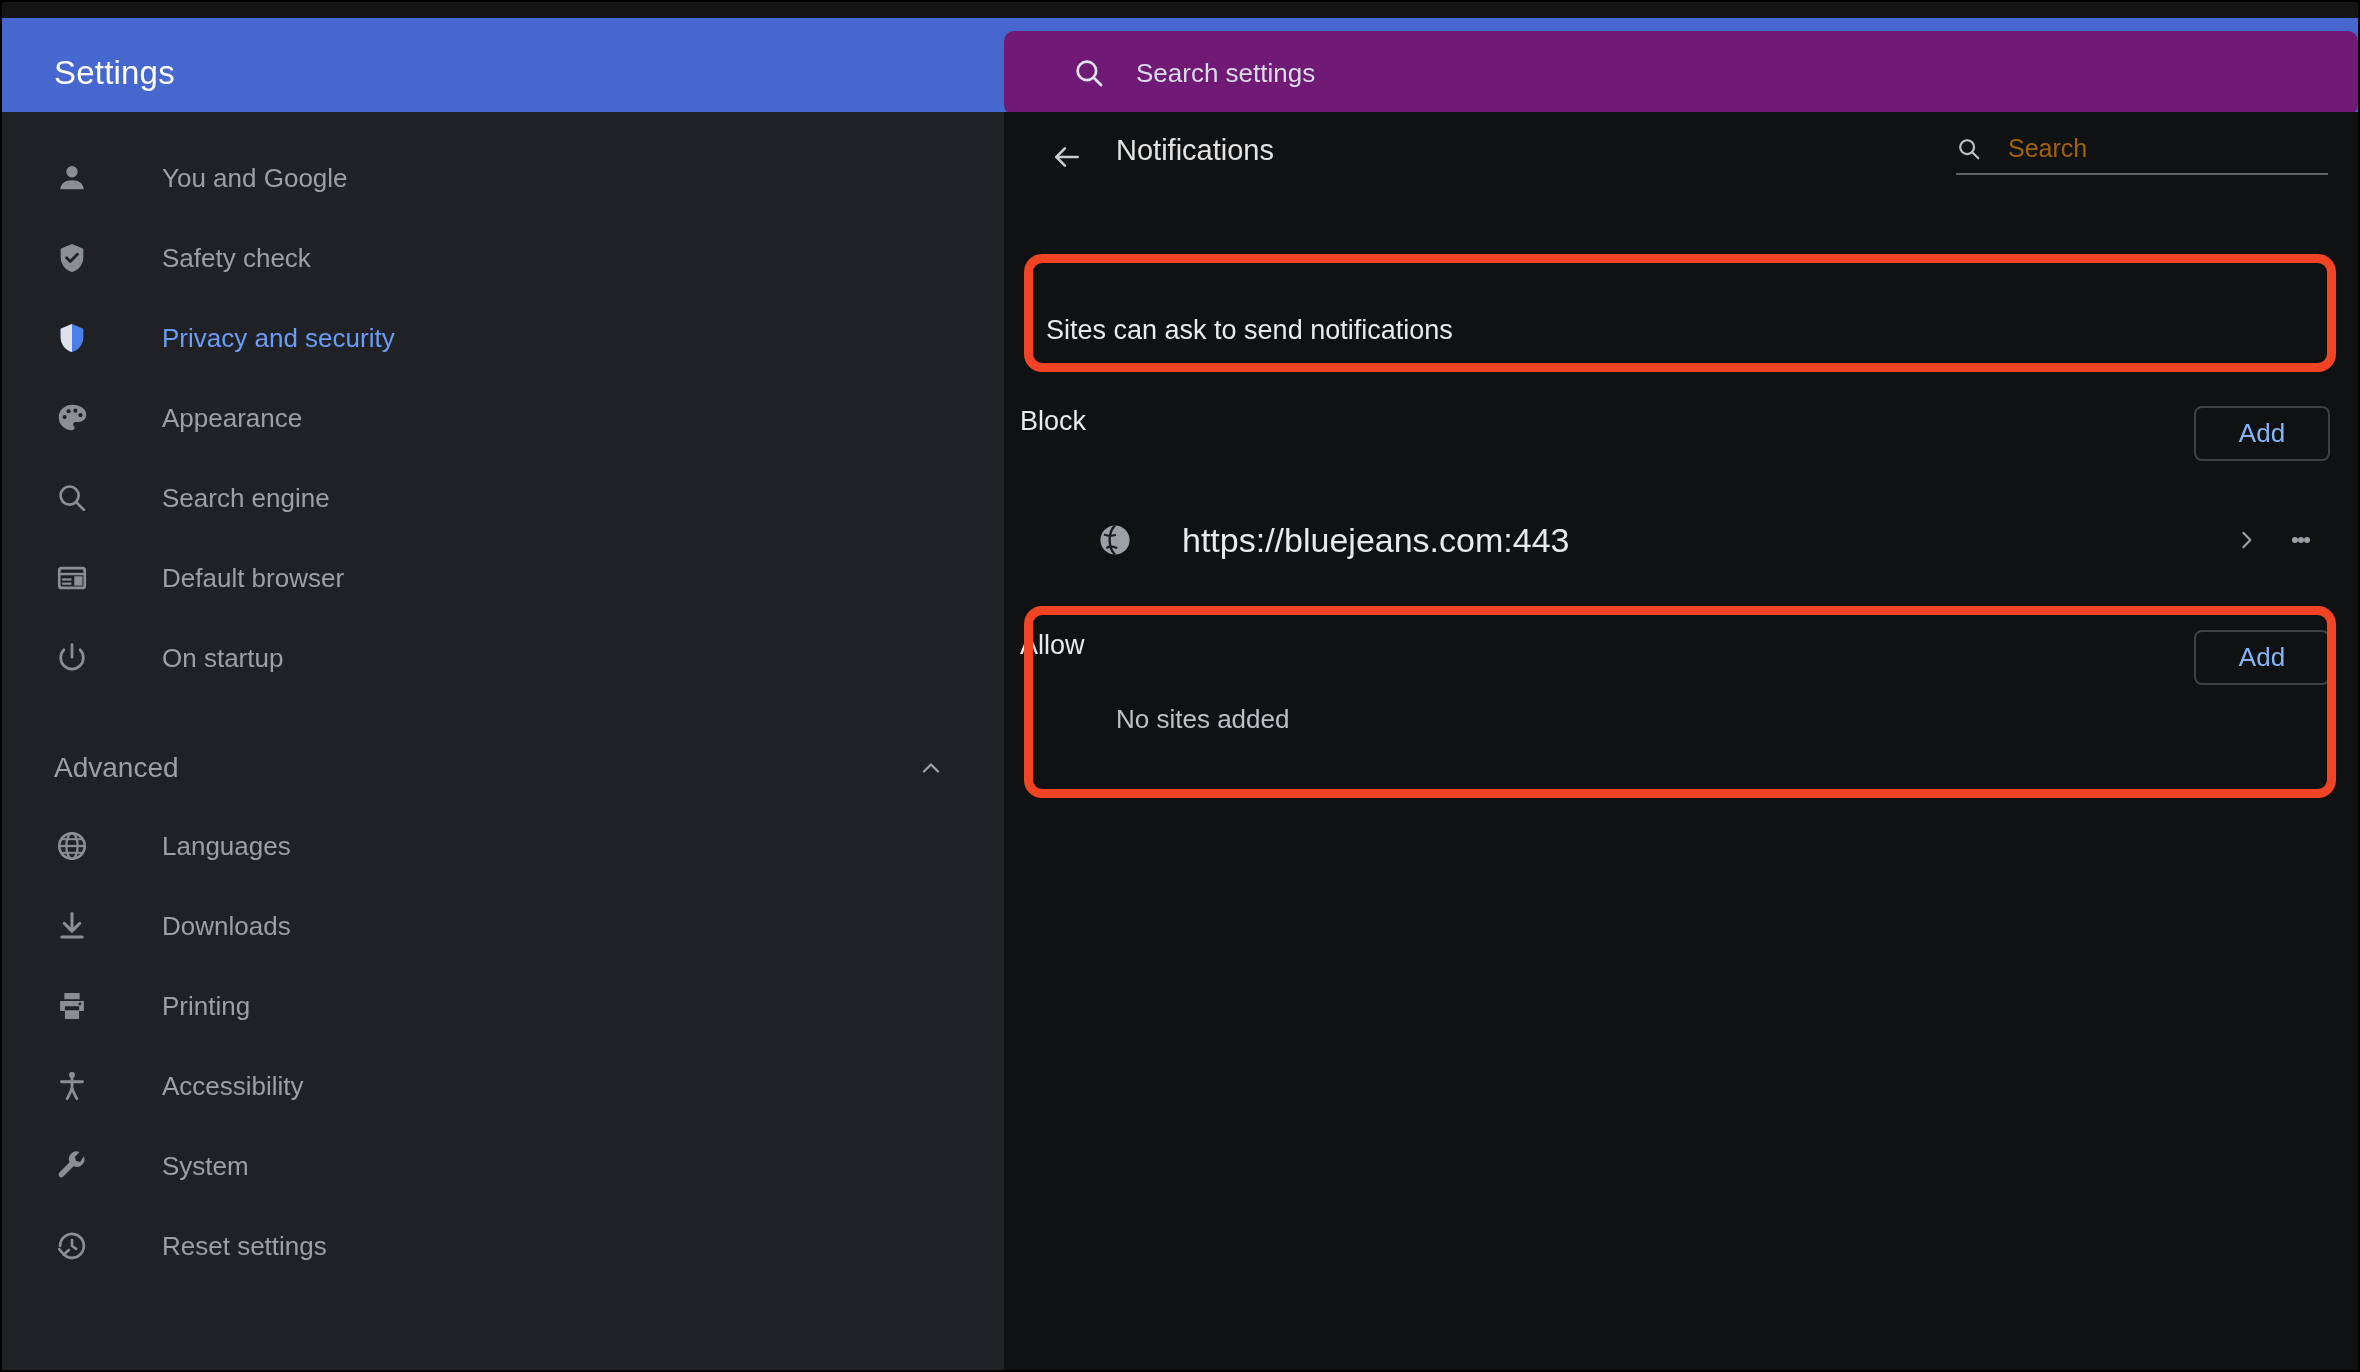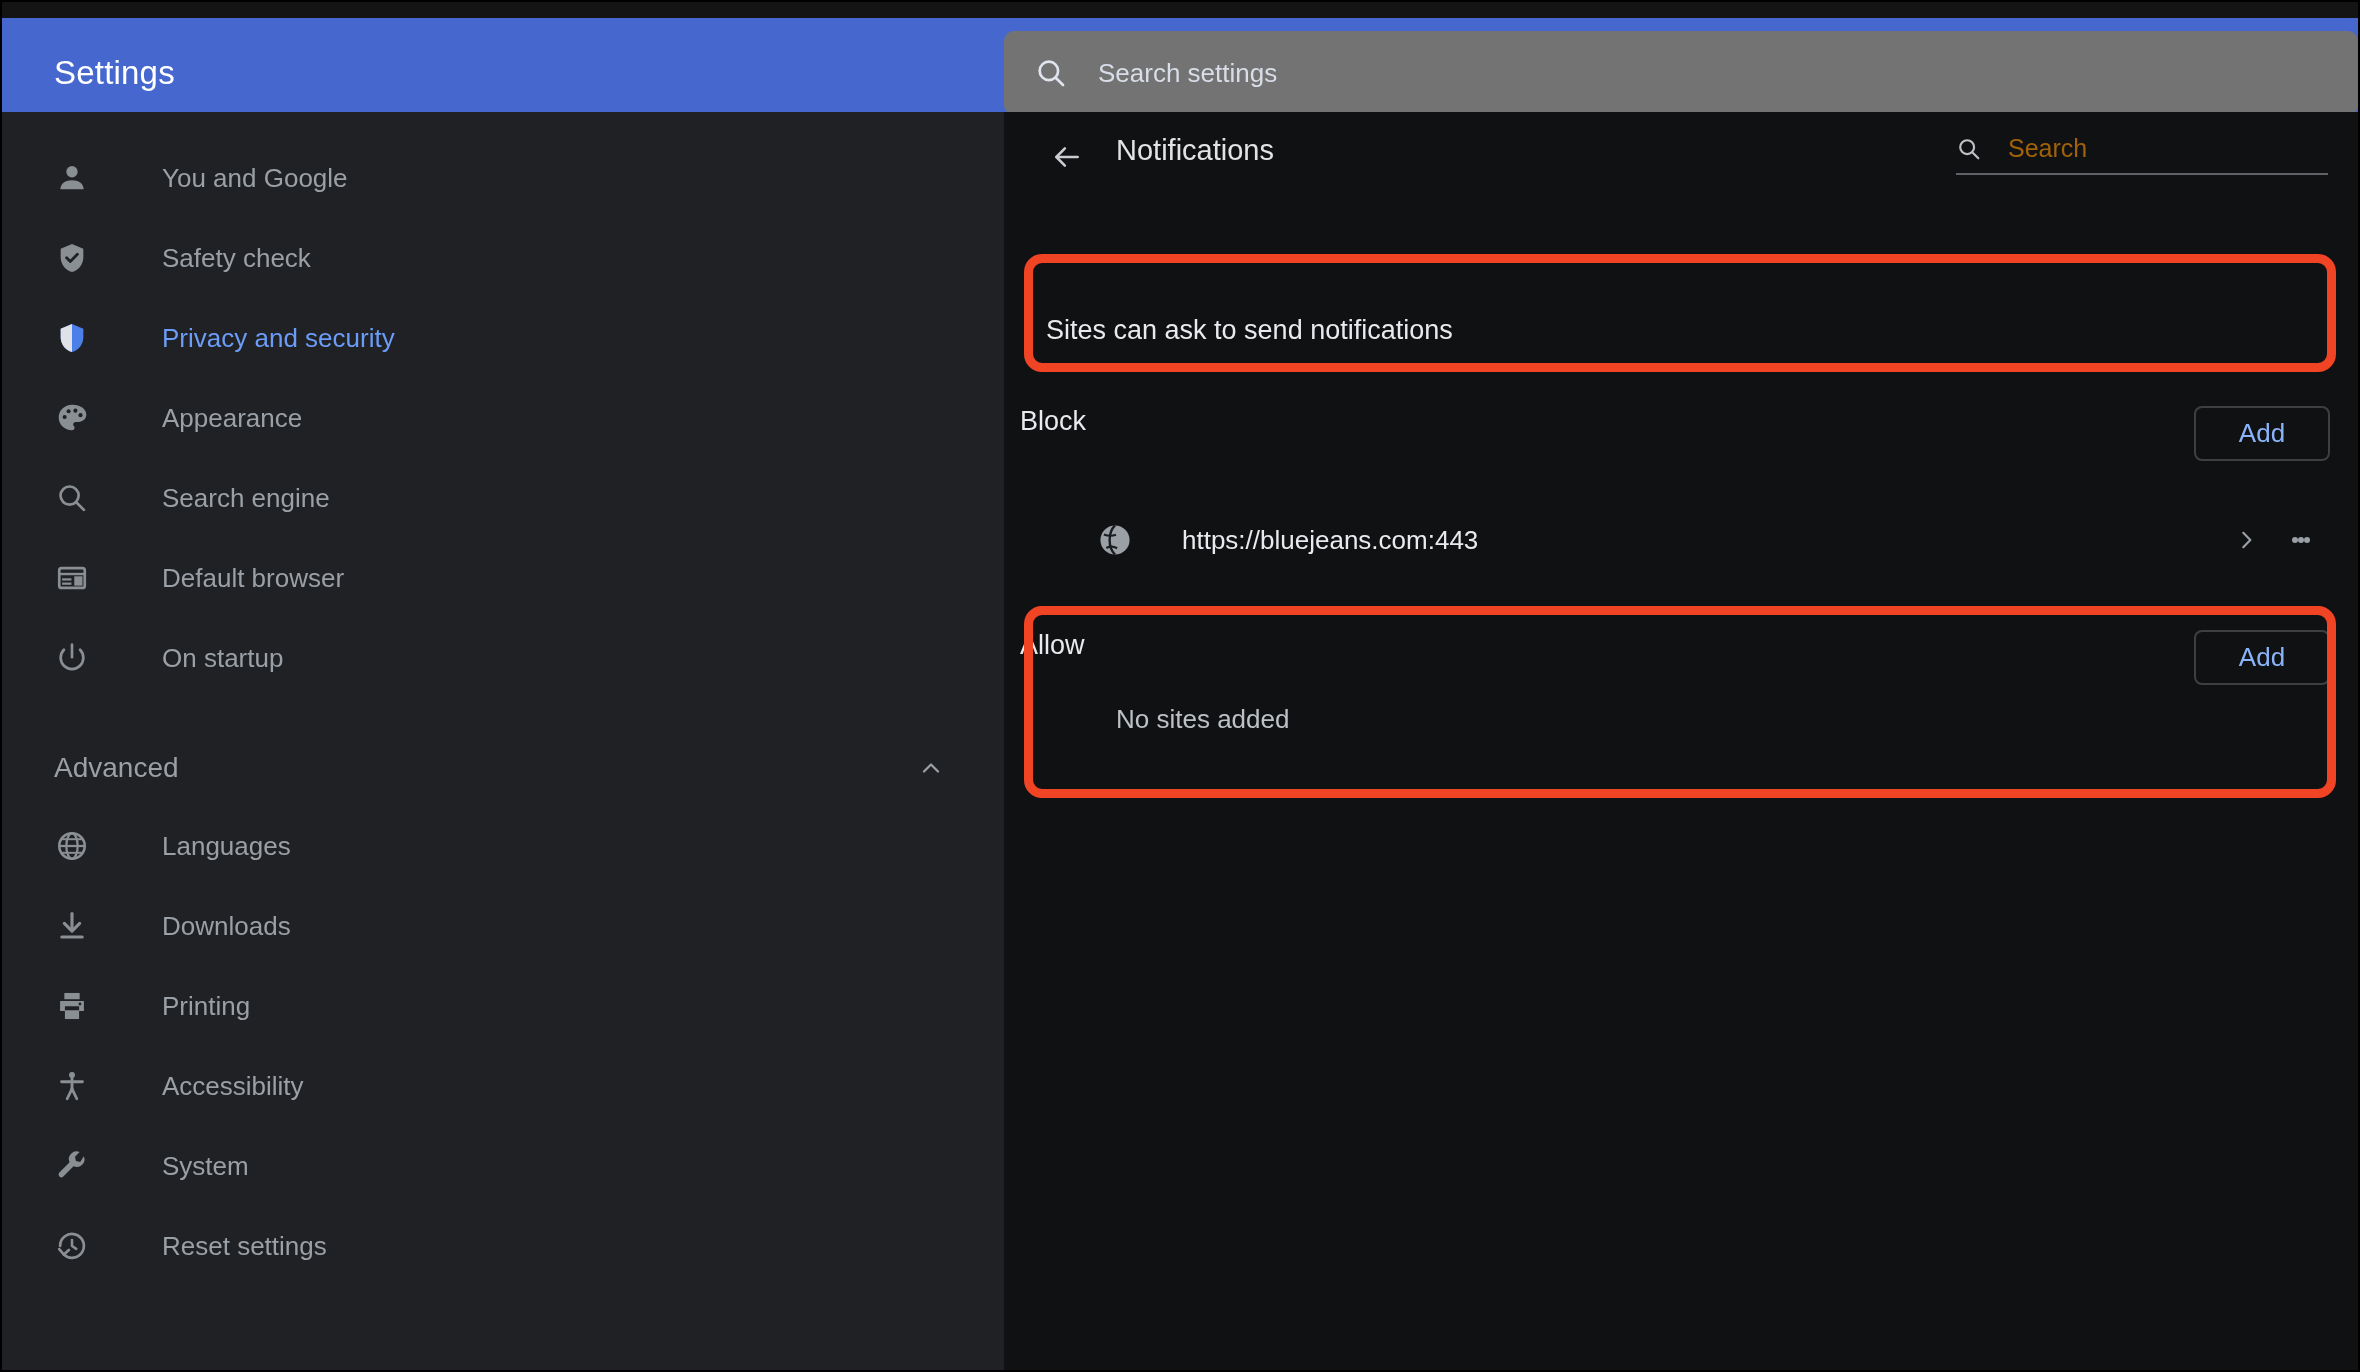--- a/index.html
+++ b/index.html
@@ -29,22 +29,22 @@
     margin-left:52px; color:#ffffff;
     font-size:33px; font-weight:400; letter-spacing:.2px;
   }
   .topbar-right {
     flex:1; background:#4668ce; position:relative;
     display:flex; align-items:flex-start;
   }
   .search-pill {
     position:absolute; left:0px; top:13px;
     width:1354px; height:84px;
-    background:#737373; border-radius:10px;
-    display:flex; align-items:center;
+    background:#701a75; border-radius:10px;
+    display:flex; align-items:center;padding-left:38px;
   }
   .search-pill .sicon { margin-left:30px; width:34px; height:34px; display:block; }
   .search-pill .sph {
     margin-left:30px; color:#d8dde8; font-size:26px; font-weight:400;
   }
 
   
   .sidebar {
     position:absolute; left:0; top:110px;
     width:1002px; height:1258px;
@@ -140,21 +140,21 @@
     cursor:pointer;
     display:flex; align-items:center; justify-content:center;
   }
 
   .site-row {
     position:absolute; left:22px;
     width:1310px; height:92px;
     display:flex; align-items:center;
   }
   .site-row .globe { margin-left:70px; width:38px; height:38px; flex:0 0 38px; }
-  .site-row .surl { margin-left:48px; font-size:26px; color:#e8eaed; flex:1; }
+  .site-row .surl { margin-left:48px; font-size:34px; color:#e8eaed; flex:1; }
   .site-row .rchev { width:40px; height:40px; display:flex; align-items:center; justify-content:center; }
   .site-row .dots { width:70px; height:48px; display:flex; align-items:center; justify-content:center; }
   .dots span {
     display:block; width:6px; height:6px; border-radius:50%;
     background:#9aa0a6; margin:3px 0;
   }
 
   .empty-note {
     position:absolute; left:112px;
     font-size:26px; color:#bdc1c6;

